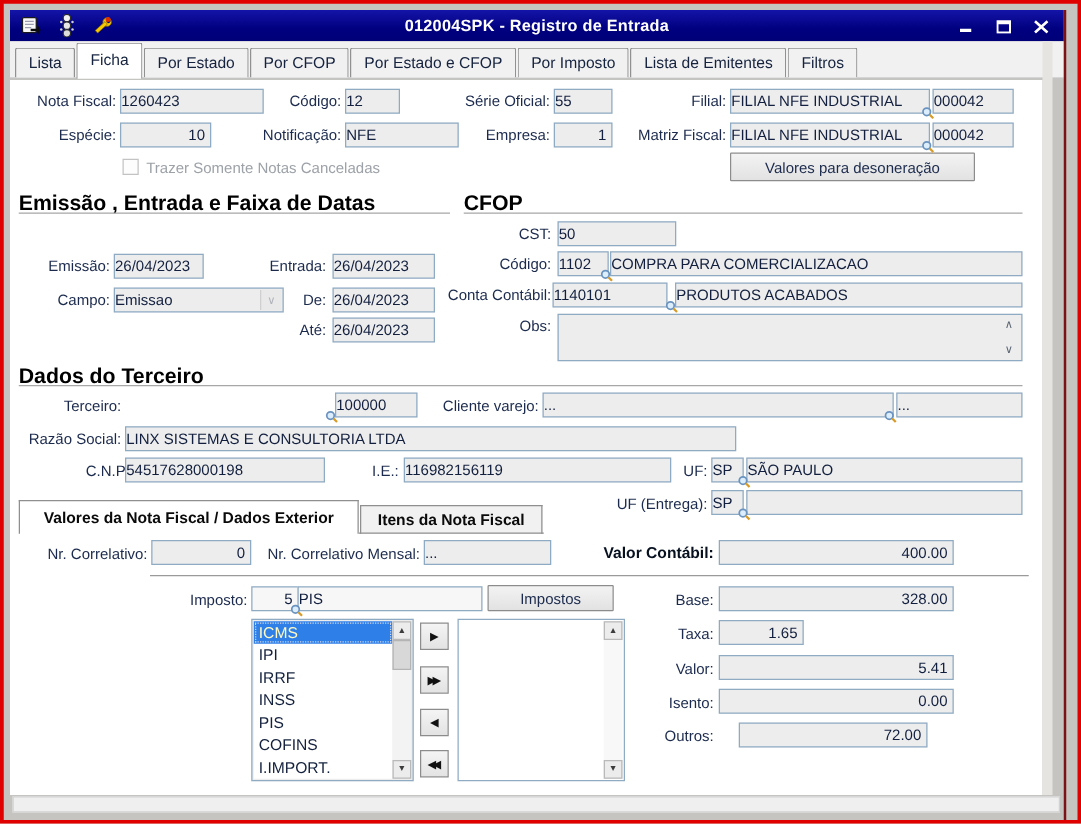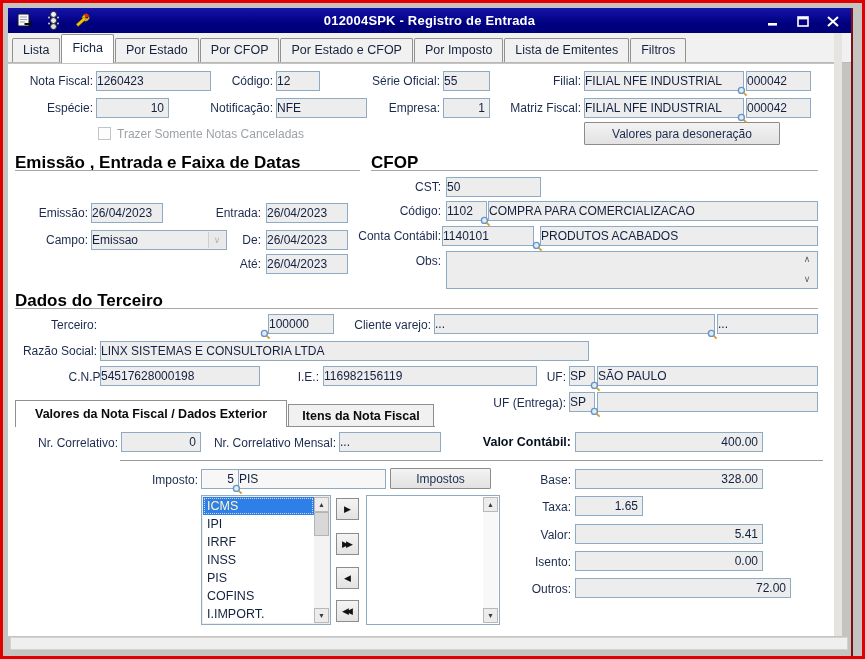--- a/index.html
+++ b/index.html
@@ -318,17 +318,17 @@
       <div class="sb-btn" style="top:0">▲</div>
       <div class="sb-btn" style="bottom:0">▼</div>
     </div>
   </div>
 
   <div class="lbl" style="left:502px;top:525px;width:66px">Valor:</div>
   <div class="fld ra" style="left:572px;top:521px;width:188px">5.41</div>
   <div class="lbl" style="left:502px;top:552px;width:66px">Isento:</div>
   <div class="fld ra" style="left:572px;top:548px;width:188px">0.00</div>
   <div class="lbl" style="left:502px;top:579px;width:66px">Outros:</div>
-  <div class="fld ra" style="left:572px;top:575px;width:216px">72.00</div>
+  <div class="fld ra" style="left:588px;top:575px;width:151px">72.00</div>
 
   <div class="statusbar"></div>
   <div class="redline-right"></div>
 </div>
 
 </body></html>

